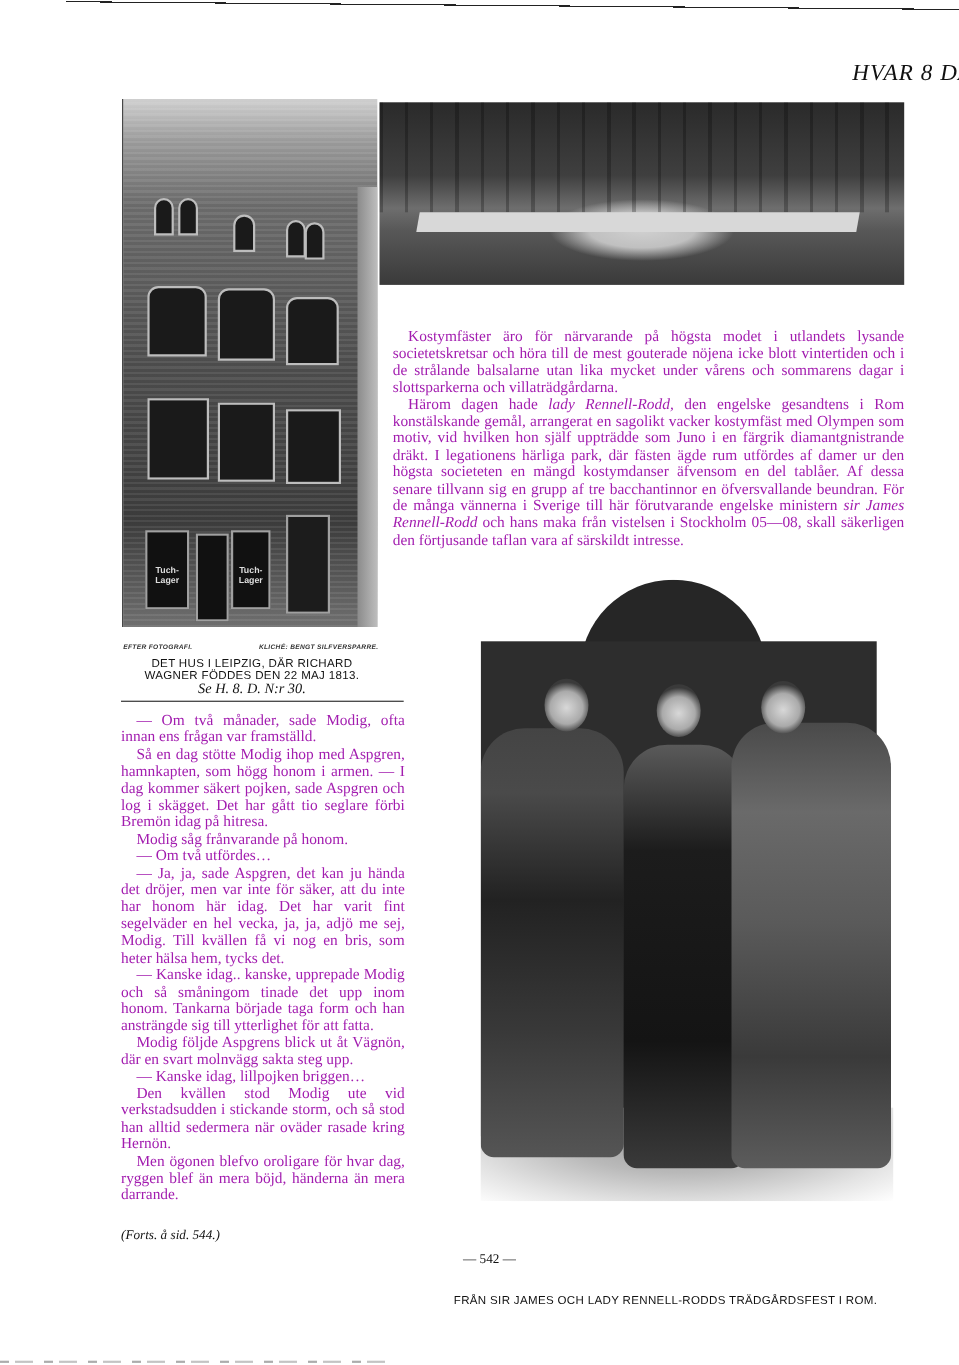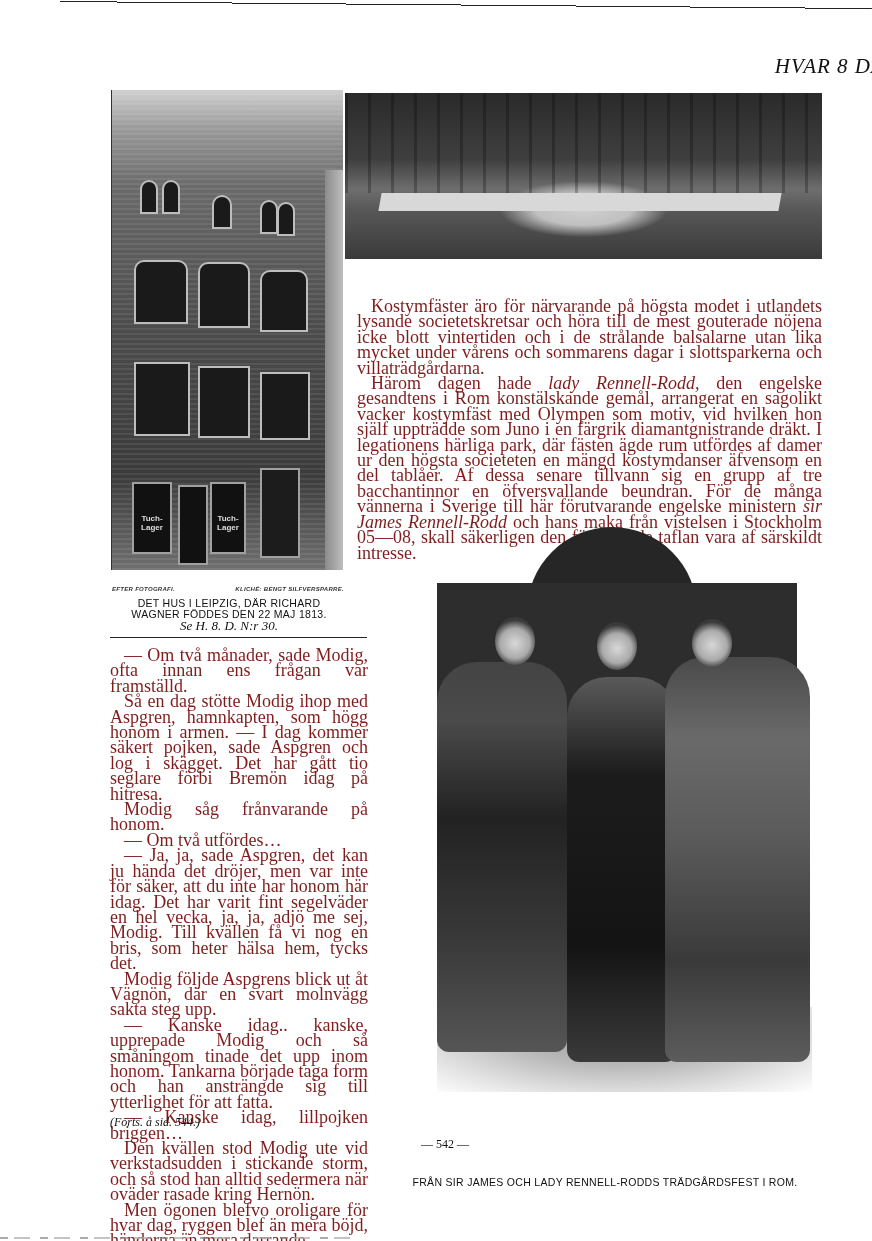--- a/index.html
+++ b/index.html
@@ -40,21 +40,21 @@
   .cap { font-family: "Liberation Sans", "DejaVu Sans", sans-serif; text-transform: uppercase; letter-spacing: .3px; color: #111; }
   .cap-grave { left: 350px; top: 266px; width: 478px; text-align: center; font-size: 10.4px; line-height: 11px; }
   .cap-grave .it { font-family: "Liberation Serif", serif; font-style: italic; text-transform: none; font-size: 10px; letter-spacing: 0; }
   .credits { left: 112px; top: 586px; width: 232px; display: flex; justify-content: space-between; font-size: 6px; font-style: italic; font-weight: bold; color: #333; }
   .cap-house { left: 108px; top: 598px; width: 242px; text-align: center; font-size: 10.5px; line-height: 11px; }
   .cap-house .ref { font-family: "Liberation Serif", serif; font-style: italic; text-transform: none; font-size: 13px; letter-spacing: 0; display: block; }
   .rule-house { left: 110px; top: 637px; width: 257px; height: 1px; background: #222; }
   .cap-dancers { left: 385px; top: 1176px; width: 440px; text-align: center; font-size: 10.5px; }
 
   
-  .text-col { font-size: 18px; line-height: 15.4px; text-align: justify; color: #7f1d1d; }
+  .text-col { font-size: 14px; line-height: 15.4px; text-align: justify; color: #a21caf; }
   .text-col p { margin: 0; text-indent: 14px; }
   .col-right { left: 357px; top: 299px; width: 465px; }
   .col-left { left: 110px; top: 648px; width: 258px; }
   .em-it { font-style: italic; }
   .forts { left: 110px; top: 1115px; width: 247px; text-align: left; font-size: 12px; font-style: italic; }
   .folio { left: 370px; top: 1137px; width: 150px; text-align: center; font-size: 12px; }
 </style>
 </head>
 <body>
 
@@ -104,22 +104,22 @@
   <span class="ref">Se H. 8. D. N:r 30.</span>
 </div>
 <div class="abs rule-house"></div>
 
 <div class="abs text-col col-left">
   <p>— Om två månader, sade Modig, ofta innan ens frågan var framställd.</p>
   <p>Så en dag stötte Modig ihop med Aspgren, hamnkapten, som högg honom i armen. — I dag kommer säkert pojken, sade Aspgren och log i skägget. Det har gått tio seglare förbi Bremön idag på hitresa.</p>
   <p>Modig såg frånvarande på honom.</p>
   <p>— Om två utfördes…</p>
   <p>— Ja, ja, sade Aspgren, det kan ju hända det dröjer, men var inte för säker, att du inte har honom här idag. Det har varit fint segelväder en hel vecka, ja, ja, adjö me sej, Modig. Till kvällen få vi nog en bris, som heter hälsa hem, tycks det.</p>
+  <p>— Kanske idag.. kanske, upprepade Modig och så småningom tinade det upp inom honom. Tankarna började taga form och han ansträngde sig till ytterlighet för att fatta.</p>
   <p>Modig följde Aspgrens blick ut åt Vägnön, där en svart molnvägg sakta steg upp.</p>
-  <p>— Kanske idag.. kanske, upprepade Modig och så småningom tinade det upp inom honom. Tankarna började taga form och han ansträngde sig till ytterlighet för att fatta.</p>
   <p>— Kanske idag, lillpojken briggen…</p>
   <p>Den kvällen stod Modig ute vid verkstadsudden i stickande storm, och så stod han alltid sedermera när oväder rasade kring Hernön.</p>
   <p>Men ögonen blefvo oroligare för hvar dag, ryggen blef än mera böjd, händerna än mera darrande.</p>
 </div>
 <div class="abs forts">(Forts. å sid. 544.)</div>
 
 <div class="abs photo photo-dancers">
   <div class="dancer-arch"></div>
   <div class="dancer-bg"></div>
   <div class="dancer-floor"></div>

